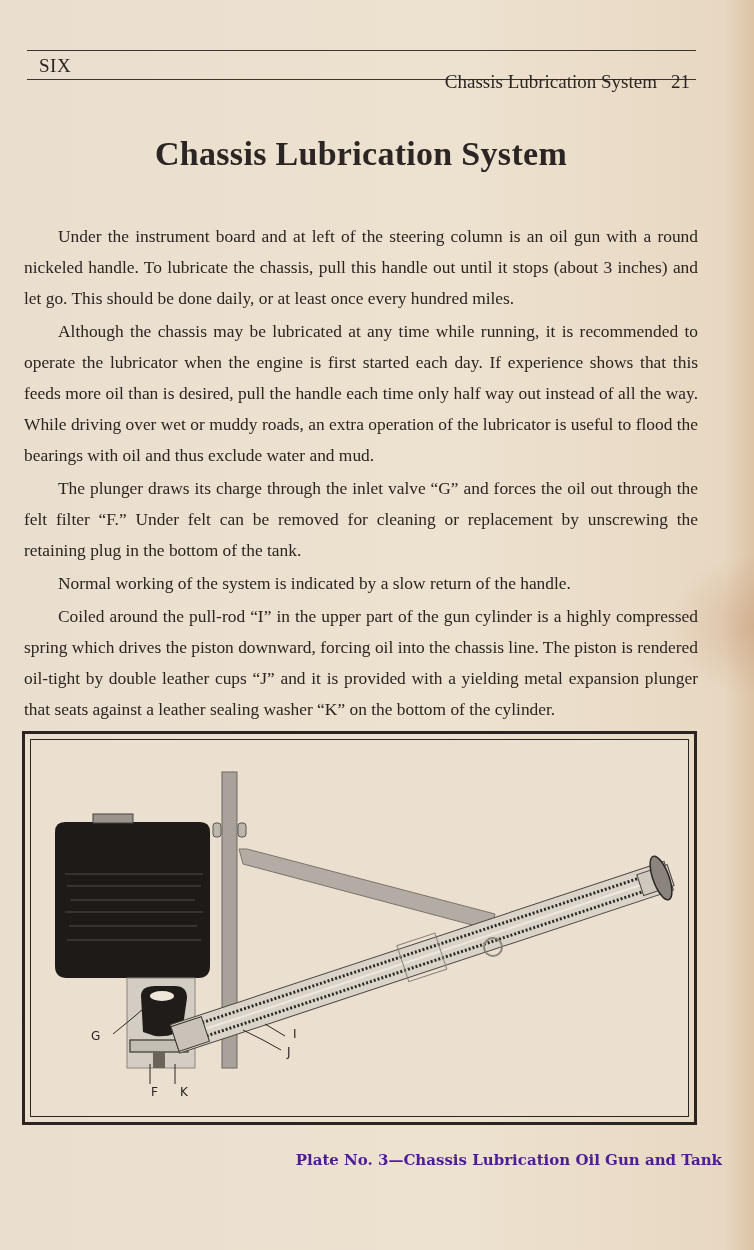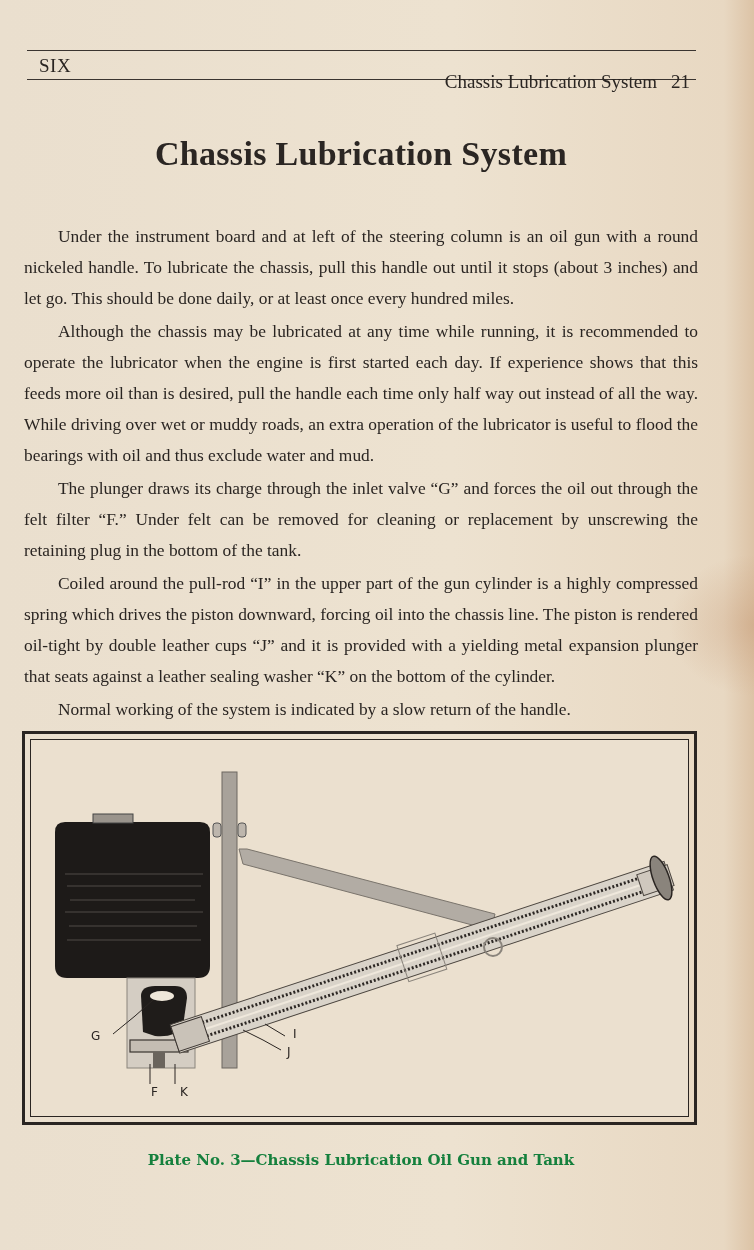--- a/index.html
+++ b/index.html
@@ -39,45 +39,45 @@
       position: absolute; left: 22px; top: 731px; width: 675px; height: 394px;
       border: 3px solid #2a2522; box-sizing: border-box;
     }
     .plate-inner {
       position: absolute; left: 5px; top: 5px; right: 5px; bottom: 5px;
       border: 1.5px solid #2a2522; background: #ebe0cf;
     }
     .plate svg { position: absolute; left: 0; top: 0; }
 
     .caption {
-      position: absolute; left: 0; top: 1151px; width: 722px; text-align: center;
+      position: absolute; left: 0; top: 1151px; width: 722px; text-align: right;
       font-family: "DejaVu Serif", serif; font-weight: bold; font-size: 15px;
-      color: #15803d;
+      color: #4c1d95;
     }
   </style>
 </head>
 <body>
 
 <div class="page">
 
   <div class="running-head">
     <span class="rh-left">SIX</span>
     <span class="rh-right">
       <span>Chassis Lubrication System</span><span class="pg">21</span>
     </span>
   </div>
 
   <h1 class="title">Chassis Lubrication System</h1>
 
   <div class="body">
     <p>Under the instrument board and at left of the steering column is an oil gun with a round nickeled handle. To lubricate the chassis, pull this handle out until it stops (about 3 inches) and let go. This should be done daily, or at least once every hundred miles.</p>
     <p>Although the chassis may be lubricated at any time while running, it is recommended to operate the lubricator when the engine is first started each day. If experience shows that this feeds more oil than is desired, pull the handle each time only half way out instead of all the way. While driving over wet or muddy roads, an extra operation of the lubricator is useful to flood the bearings with oil and thus exclude water and mud.</p>
     <p>The plunger draws its charge through the inlet valve “G” and forces the oil out through the felt filter “F.” Under felt can be removed for cleaning or replacement by unscrewing the retaining plug in the bottom of the tank.</p>
+    <p>Normal working of the system is indicated by a slow return of the handle.</p>
     <p>Coiled around the pull-rod “I” in the upper part of the gun cylinder is a highly compressed spring which drives the piston downward, forcing oil into the chassis line. The piston is rendered oil-tight by double leather cups “J” and it is provided with a yielding metal expansion plunger that seats against a leather sealing washer “K” on the bottom of the cylinder.</p>
-    <p>Normal working of the system is indicated by a slow return of the handle.</p>
   </div>
 
   <div class="plate">
     <div class="plate-inner"></div>
     <svg width="675" height="394" viewBox="0 0 675 394">
 
       <rect x="197" y="38" width="15" height="296" fill="#a8a29a" stroke="#6d6760" stroke-width="1"></rect>
       <rect x="188" y="89" width="8" height="14" rx="3" fill="#bdb6ad" stroke="#555" stroke-width="1"></rect>
       <rect x="213" y="89" width="8" height="14" rx="3" fill="#bdb6ad" stroke="#555" stroke-width="1"></rect>
 

